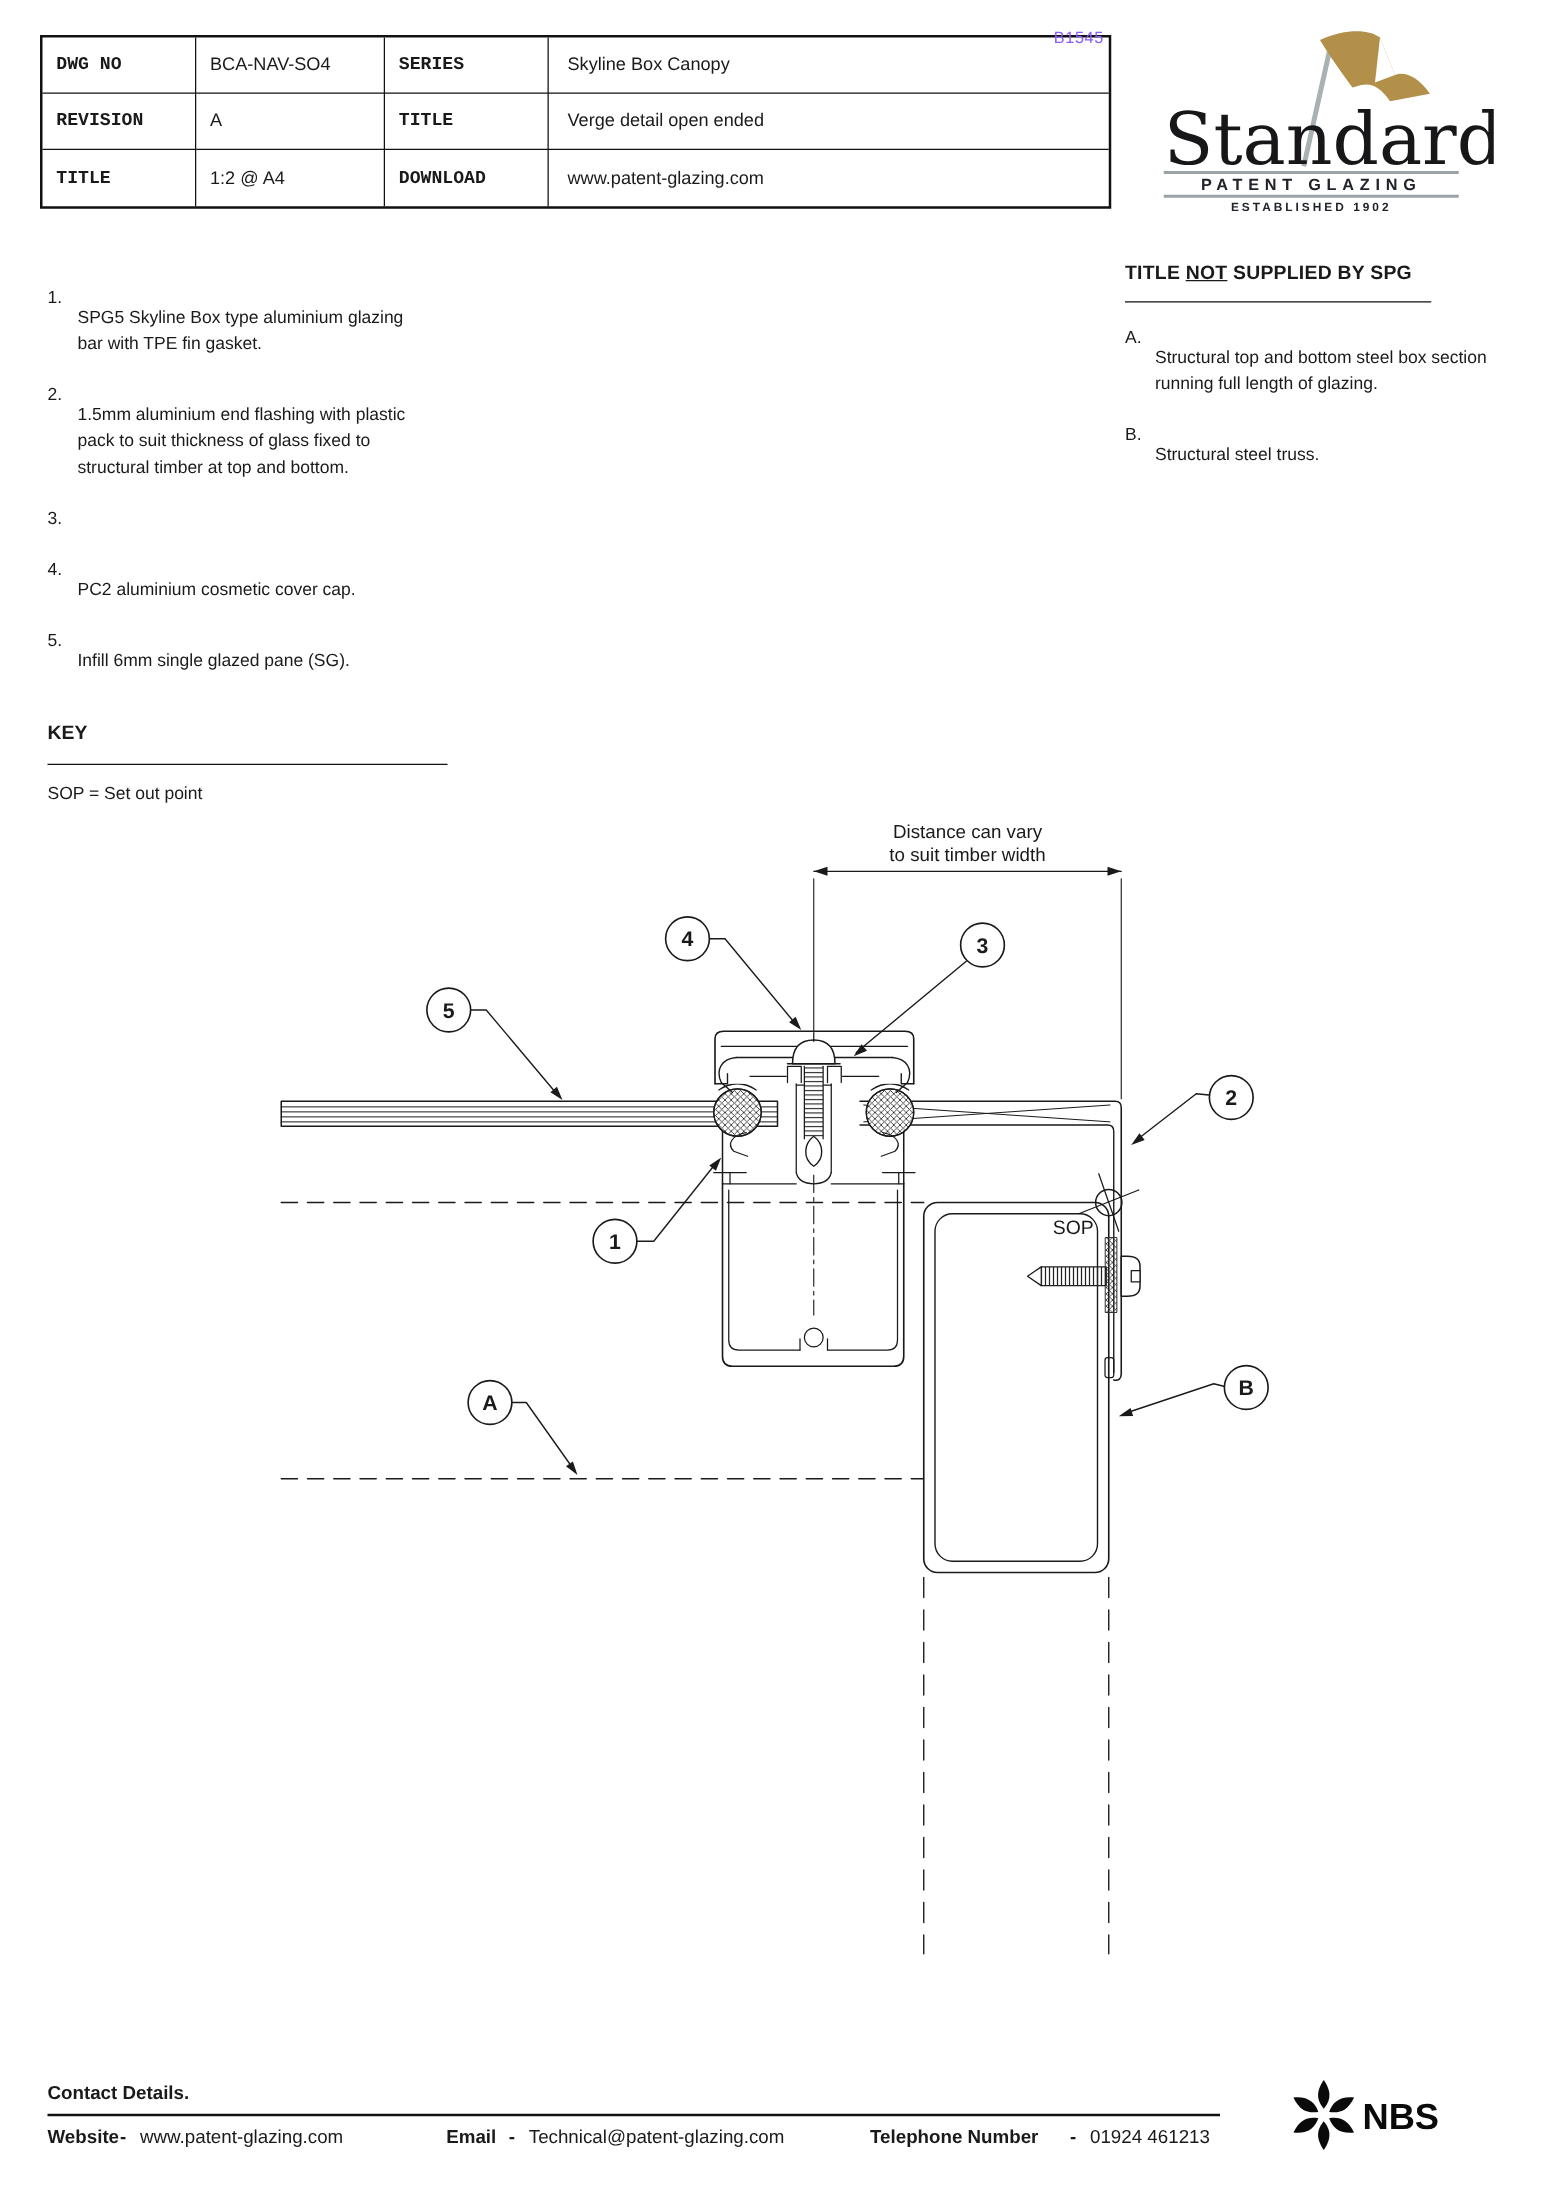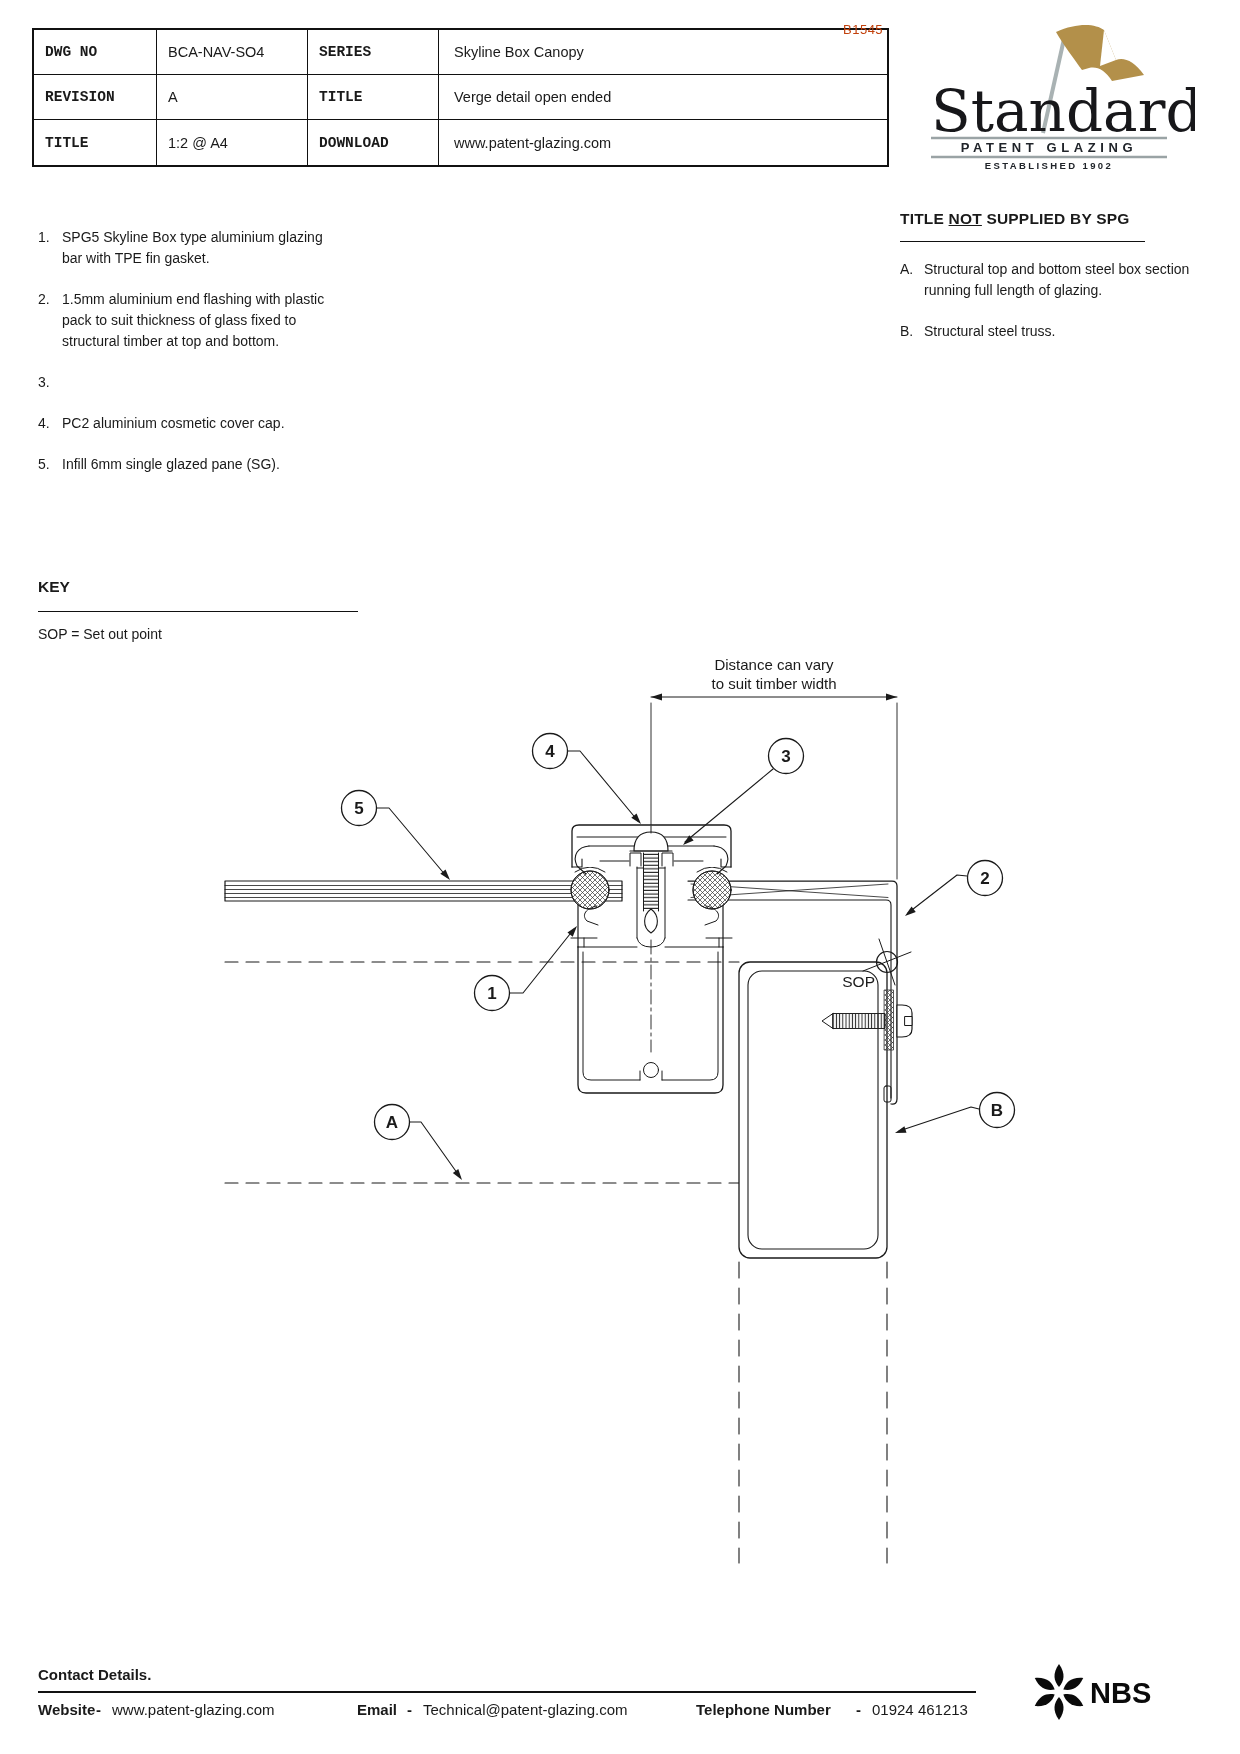--- a/index.html
+++ b/index.html
@@ -8,29 +8,29 @@
 
   
   .title-block{left:32px;top:28px;width:853px;height:135px;border:2.5px solid #111;display:grid;
     grid-template-columns:123px 151px 131px 1fr;grid-template-rows:1fr 1fr 1fr;}
   .title-block .cell{border-right:1.8px solid #111;border-bottom:1.8px solid #111;display:flex;align-items:center;
     padding-left:11px;font-size:14.5px;white-space:nowrap;overflow:hidden;}
   .title-block .cell.last-col{border-right:none;padding-left:15px;}
   .title-block .cell.last-row{border-bottom:none;}
   .title-block .lab{font-weight:bold;font-family:Liberation Mono, monospace;}
 
-  .watermark{left:843px;top:22px;font-size:13px;color:#c2410c;letter-spacing:.5px;}
+  .watermark{left:843px;top:22px;font-size:13px;color:#8b5cf6;letter-spacing:.5px;}
 
   
   .sec{width:320px;}
   .sec h3{margin:0;font-size:15.5px;font-weight:bold;letter-spacing:.2px;padding-bottom:13px;border-bottom:1.6px solid #111;}
   .sec .items{margin-top:17px;}
   .sec .item{display:flex;margin-bottom:20px;font-size:14px;line-height:21px;}
   .sec .item .no{width:24px;flex:0 0 24px;}
-  .sec .item .tx{flex:1;}
+  .sec .item .tx{flex:1;margin-top:16px;}
   .supplied{left:38px;top:210px;}
   .supplied .item .tx{max-width:282px;}
   .notsupplied{left:900px;top:210px;width:320px;}
   .notsupplied h3{width:245px;}
   .notsupplied .item .tx{max-width:292px;}
   .uline{text-decoration:underline;}
 
   .keysec{left:38px;top:578px;width:320px;}
   .keysec h3{margin:0;font-size:15.5px;font-weight:bold;padding-bottom:15px;border-bottom:1.6px solid #111;}
   .keysec .entry{margin-top:14px;font-size:14px;}

